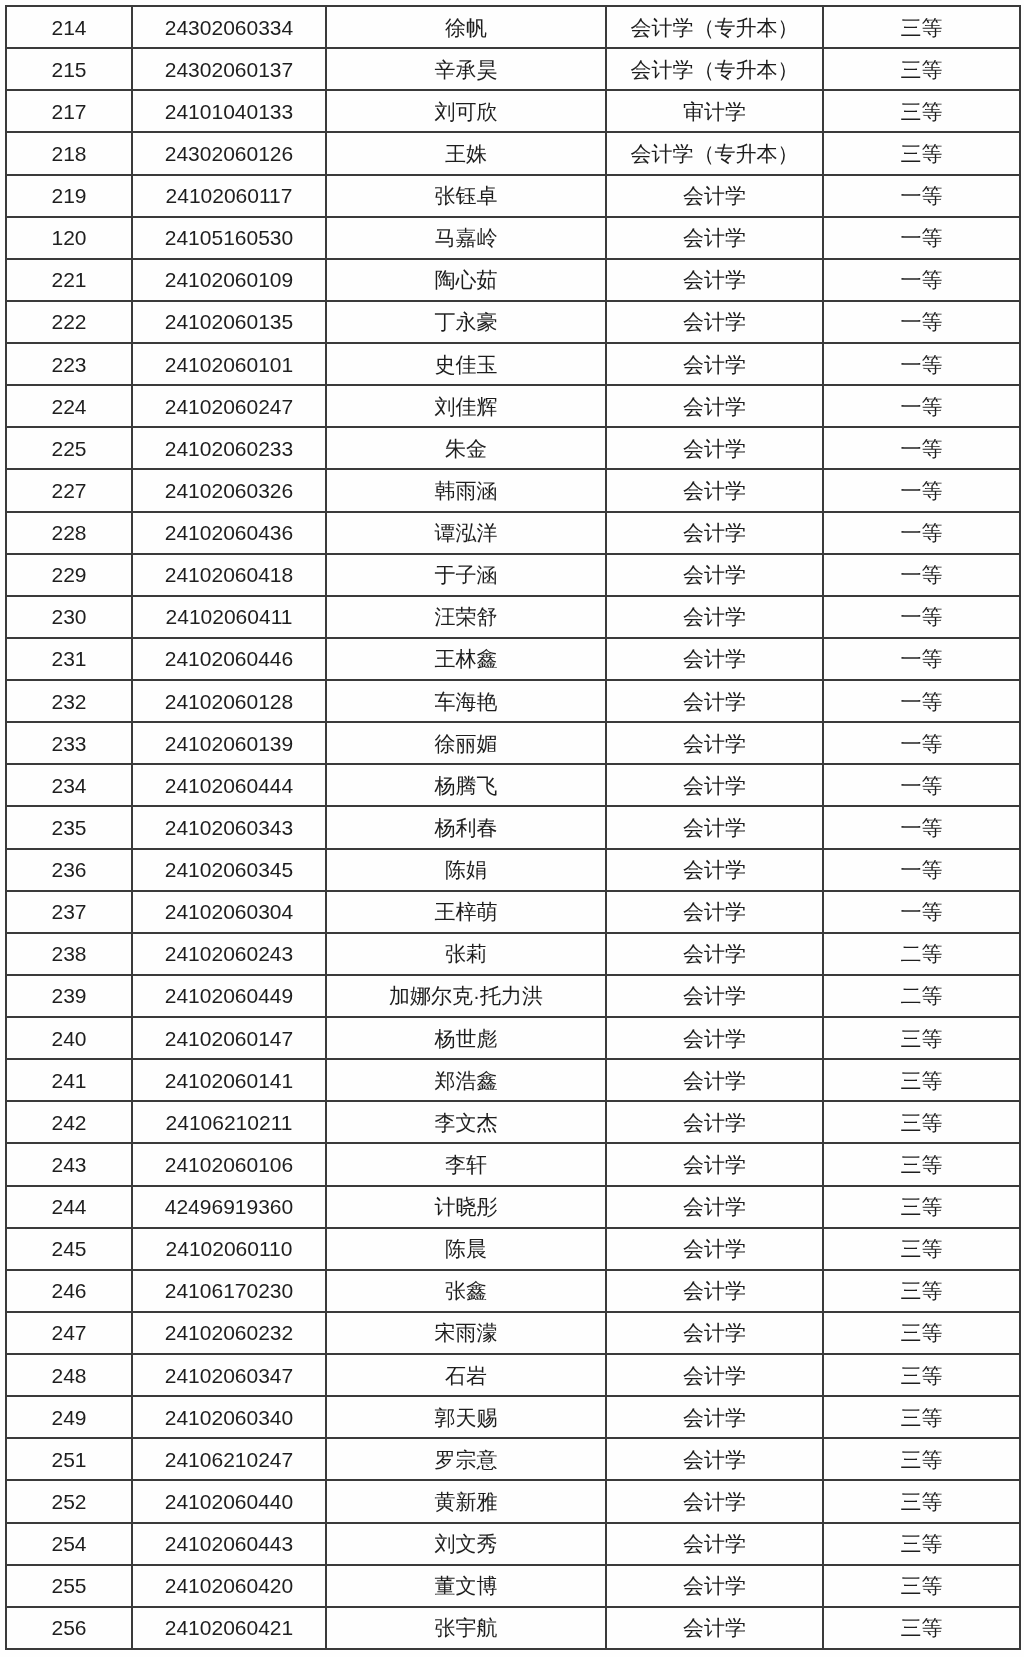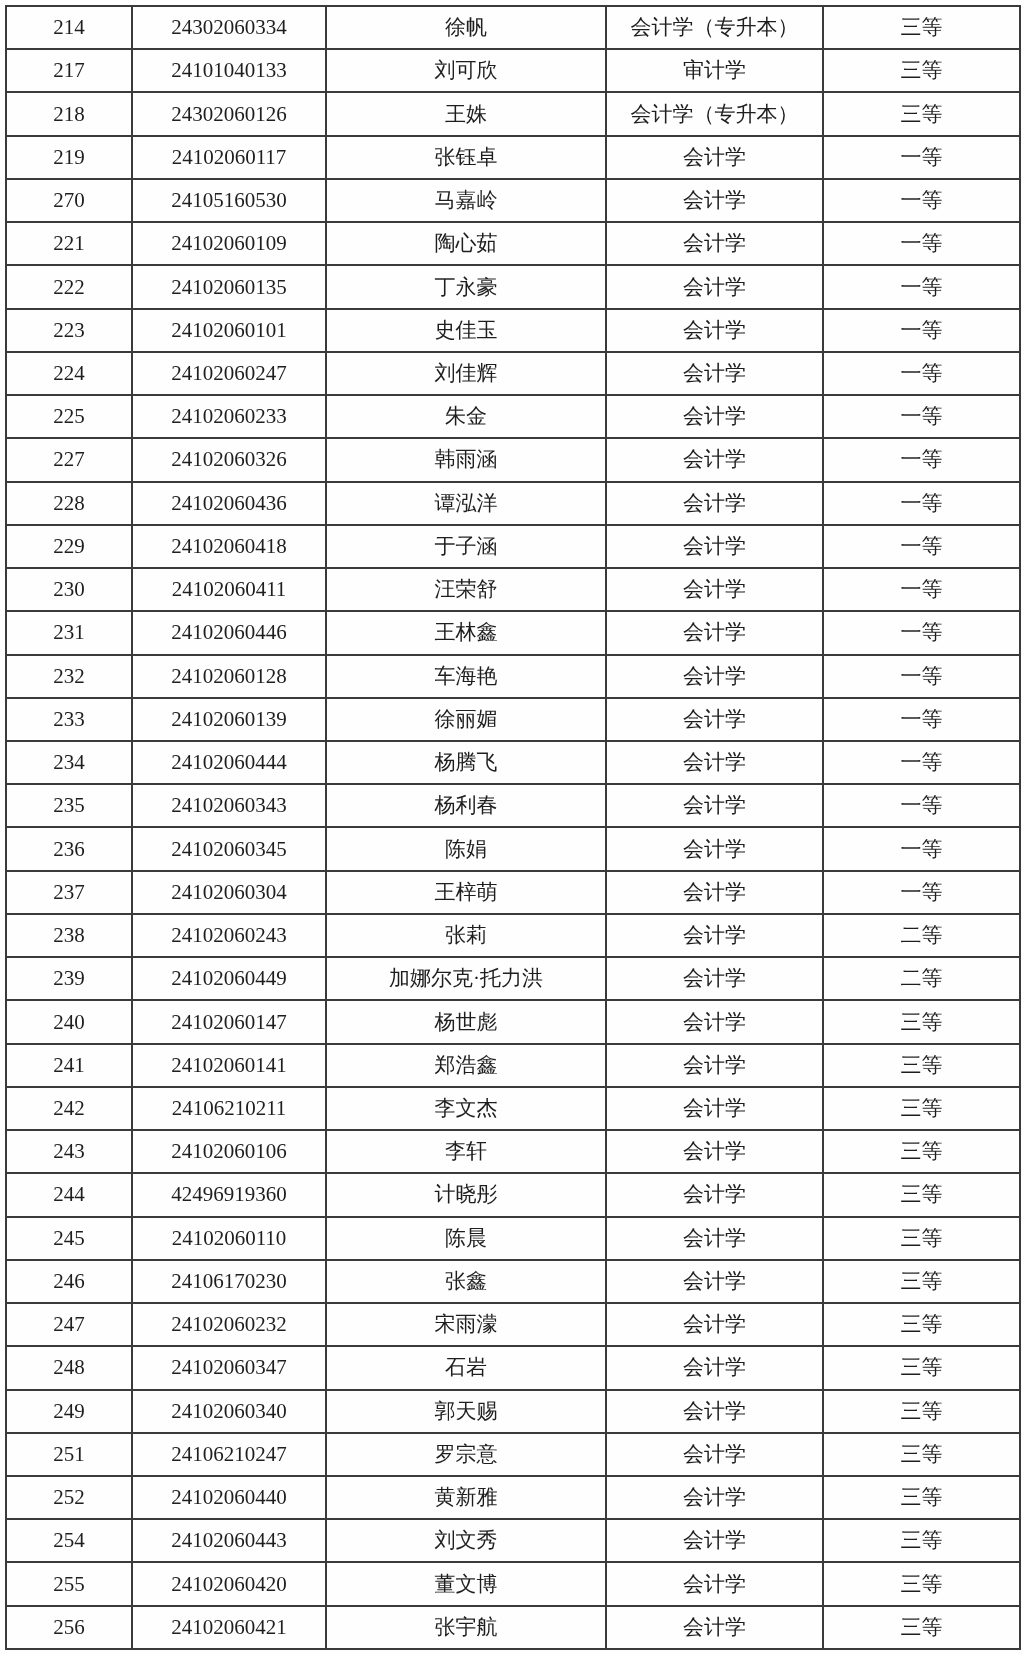--- a/index.html
+++ b/index.html
@@ -5,21 +5,21 @@
   html, body {
     margin: 0;
     padding: 0;
     background: #ffffff;
   }
   .page {
     position: relative;
     width: 1024px;
     height: 1657px;
     background: #fefefe;
-    font-family: Liberation Serif, serif;
+    font-family: Liberation Sans, sans-serif;
     color: #1e1e1e;
     overflow: hidden;
   }
   table.award-table {
     position: absolute;
     left: 5px;
     top: 5px;
     width: 1014px;
     height: 1645px;
     border-collapse: collapse;
@@ -56,20 +56,27 @@
     </colgroup>
     <tbody id="table-body">
         <tr>
     <td>214</td>
     <td>24302060334</td>
     <td>徐帆</td>
     <td>会计学（专升本）</td>
     <td>三等</td>
   </tr>
         <tr>
+    <td>215</td>
+    <td>24302060137</td>
+    <td>辛承昊</td>
+    <td>会计学（专升本）</td>
+    <td>三等</td>
+  </tr>
+        <tr>
     <td>217</td>
     <td>24101040133</td>
     <td>刘可欣</td>
     <td>审计学</td>
     <td>三等</td>
   </tr>
         <tr>
     <td>218</td>
     <td>24302060126</td>
     <td>王姝</td>
@@ -77,21 +84,21 @@
     <td>三等</td>
   </tr>
         <tr>
     <td>219</td>
     <td>24102060117</td>
     <td>张钰卓</td>
     <td>会计学</td>
     <td>一等</td>
   </tr>
         <tr>
-    <td>270</td>
+    <td>120</td>
     <td>24105160530</td>
     <td>马嘉岭</td>
     <td>会计学</td>
     <td>一等</td>
   </tr>
         <tr>
     <td>221</td>
     <td>24102060109</td>
     <td>陶心茹</td>
     <td>会计学</td>

